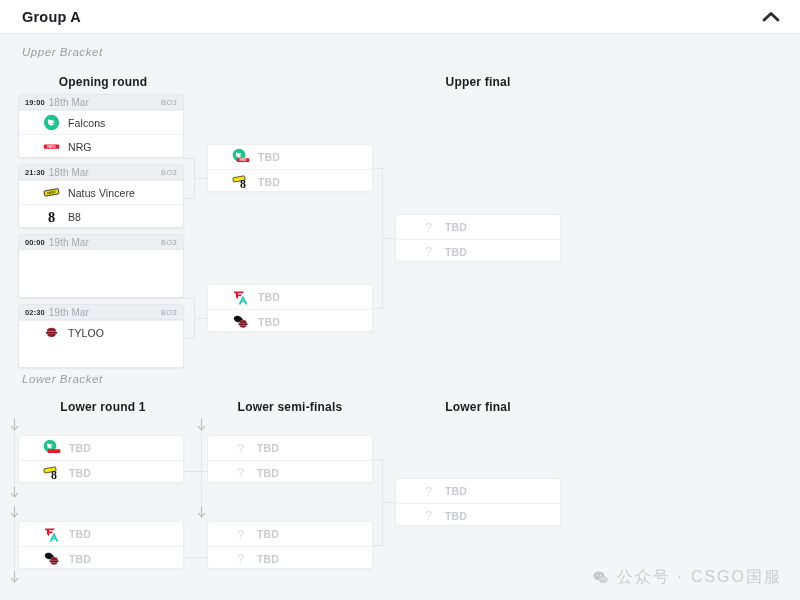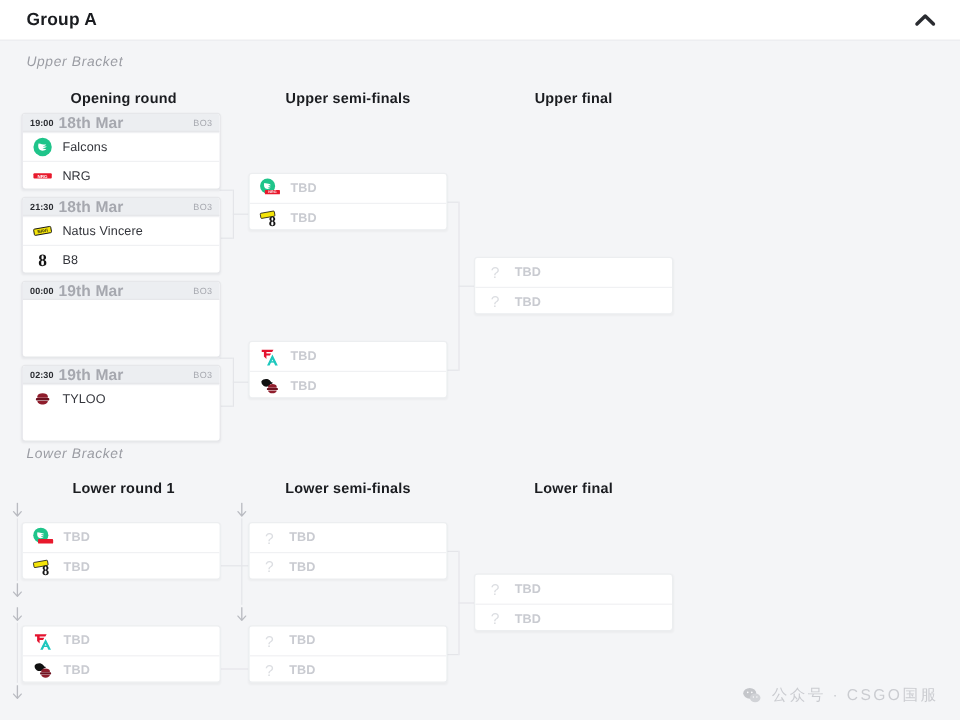--- a/index.html
+++ b/index.html
@@ -39,25 +39,25 @@
     position:absolute;box-sizing:border-box;
     background:#ffffff;border:1px solid #e6e7ea;border-radius:3px;
     box-shadow:0 1px 2px rgba(20,22,28,.06);
     overflow:hidden;
   }
   .match-head{
     height:15px;background:#eceef1;border-bottom:1px solid #e6e7ea;
     display:flex;align-items:center;padding:0 6px;box-sizing:border-box;
   }
   .m-time{font-size:7.5px;font-weight:bold;color:#2a2c31;letter-spacing:.1px;}
-  .m-date{font-size:13px;color:#a6a8af;margin-left:4px;letter-spacing:.1px;font-weight:bold;}
+  .m-date{font-size:10px;color:#a6a8af;margin-left:4px;letter-spacing:.1px;}
   .m-bo{margin-left:auto;font-size:7.5px;color:#a6a8af;letter-spacing:.3px;}
 
   .team-row{
-    height:24px;display:flex;align-items:center;padding:0 8px;box-sizing:border-box;
+    height:24px;display:flex;align-items:center;padding:0 24px;box-sizing:border-box;
     border-top:1px solid #f0f1f3;
   }
   .team-row:first-of-type{border-top:none;}
   .team-logo{width:17px;height:17px;flex:0 0 17px;margin-right:8px;position:relative;}
   .team-logo svg{display:block;width:17px;height:17px;}
   .team-name{font-size:10.5px;color:#33353b;letter-spacing:.1px;white-space:nowrap;}
 
   
   .match.faded{box-shadow:0 1px 2px rgba(20,22,28,.035);border-color:#eceef0;}
   .match.faded .team-name{color:#c9cbd1;font-weight:bold;}
@@ -81,41 +81,40 @@
 
   .droparrow{position:absolute;width:9px;height:14px;}
   .droparrow svg{display:block;}
 
   
   .watermark{
     position:absolute;right:18px;bottom:12px;
     display:flex;align-items:center;opacity:.55;
   }
   .wm-icon{width:17px;height:17px;margin-right:8px;}
-  .wm-text{font-size:13px;color:#a9abb2;letter-spacing:2px;}
+  .wm-text{font-size:16px;color:#a9abb2;letter-spacing:2px;}
 </style>
 </head>
 <body>
 
 <div class="app">
 
   <div class="group-header">
     <div class="group-title">Group A</div>
     <div class="collapse-btn">
       <svg viewBox="0 0 16 16">
           <path d="M3 10.2 L8 5.4 L13 10.2" fill="none" stroke="#2a2c31" stroke-width="2.1" stroke-linecap="round" stroke-linejoin="round"></path>
         </svg>
     </div>
   </div>
 
   <div class="bracket">
 
     <div class="section-label" style="left:22px;top:12px;">Upper Bracket</div>
     <div class="round-title" style="left:18px;top:41px;width:170px;">Opening round</div>
-    <div class="round-title" style="left:205px;top:41px;width:170px;">Upper semi-finals</div>
     <div class="round-title" style="left:393px;top:41px;width:170px;">Upper final</div>
 
     <div class="conn h" style="left:183px;top:124px;width:11px;"></div>
     <div class="conn h" style="left:183px;top:164px;width:11px;"></div>
     <div class="conn v" style="left:194px;top:124px;height:41px;"></div>
     <div class="conn h" style="left:194px;top:144px;width:13px;"></div>
 
     <div class="conn h" style="left:183px;top:264px;width:11px;"></div>
     <div class="conn h" style="left:183px;top:304px;width:11px;"></div>
     <div class="conn v" style="left:194px;top:264px;height:41px;"></div>

